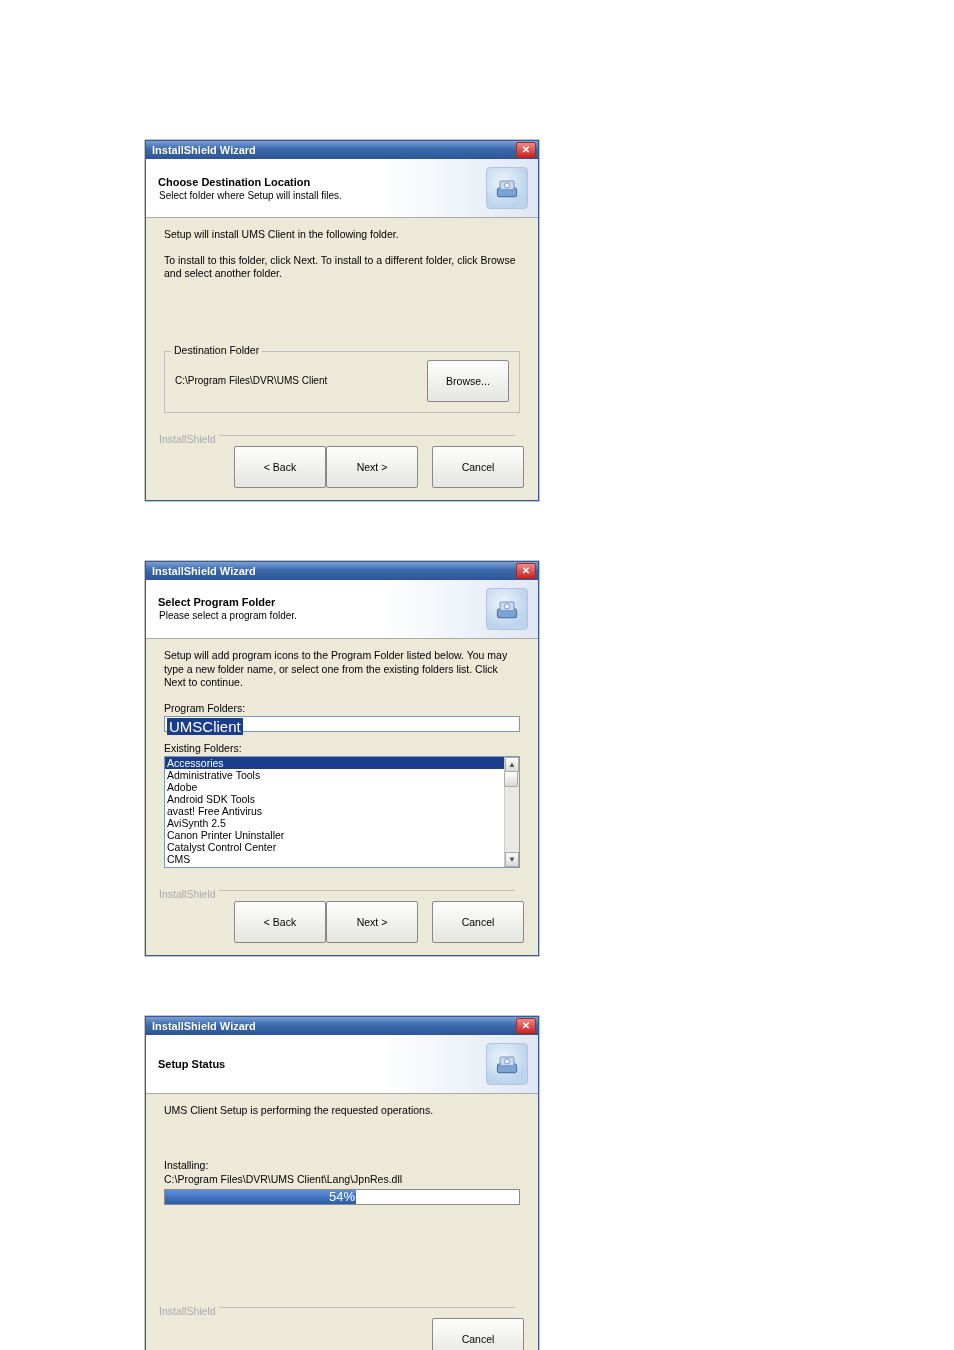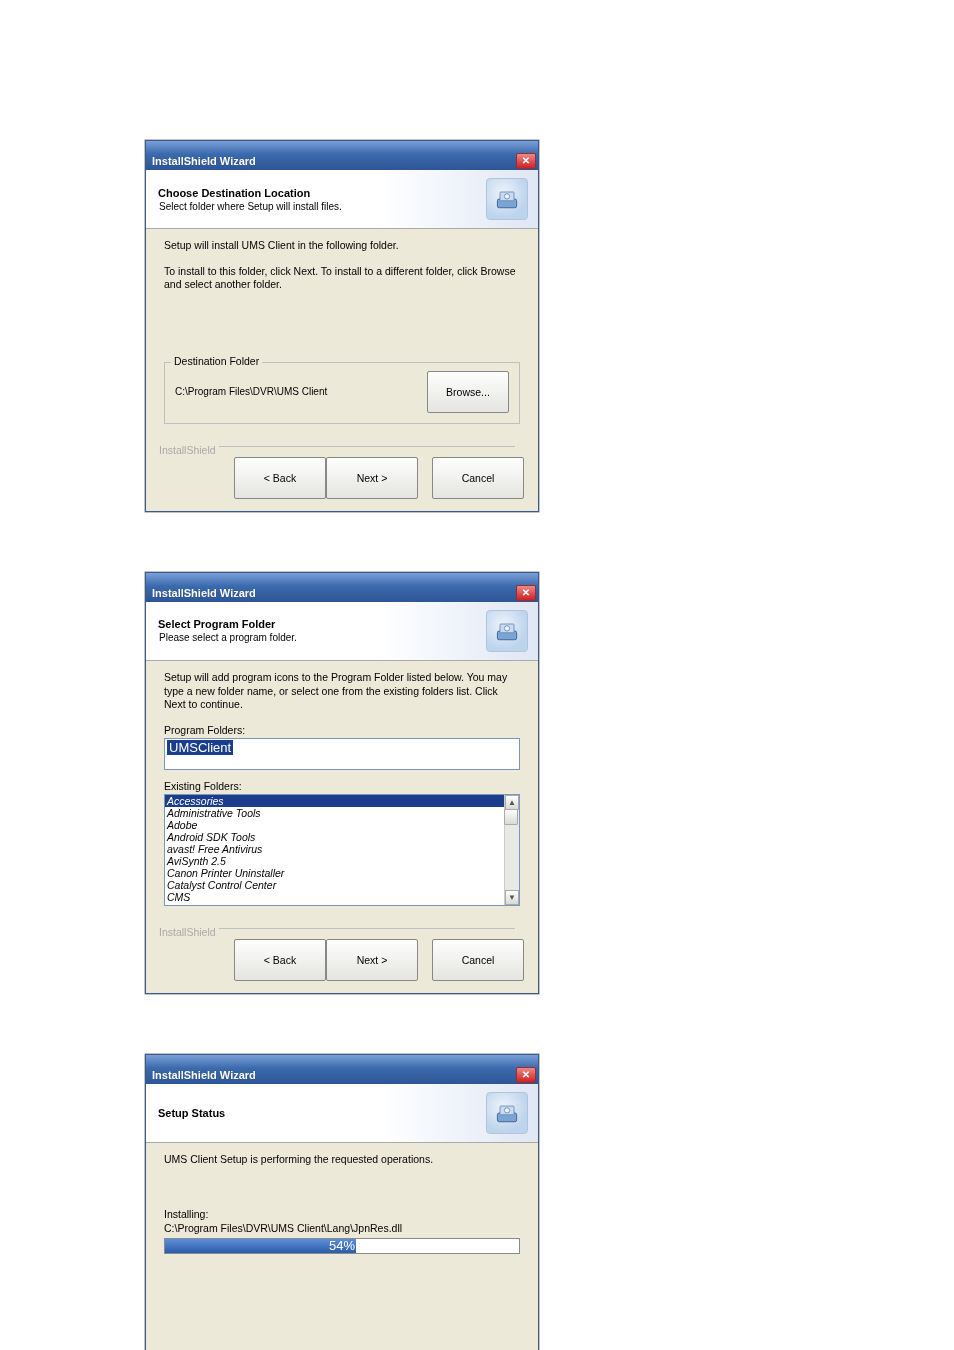--- a/index.html
+++ b/index.html
@@ -21,21 +21,21 @@
     border: 1px solid #3a5a8a;
     background: #ece9d8;
     margin-bottom: 60px;
     box-shadow: 0 0 0 0.5px #888;
   }
   .titlebar {
     height: 18px;
     background: linear-gradient(to bottom, #7aa0d8 0%, #3b6aad 45%, #2d5596 100%);
     display: flex;
     align-items: center;
-    padding: 11px 2px 0 6px;
+    padding: 0 2px 0 6px;
     justify-content: space-between;
   }
   .titlebar-text {
     color: #fff;
     font-weight: bold;
     font-size: 11px;
     text-shadow: 0 0 1px rgba(0,0,0,0.3);
   }
   .title-controls { display:flex; gap:2px; }
   .title-btn {
@@ -127,40 +127,40 @@
   }
   .footer-btns .btn { min-width:70px; margin-left:12px; }
   .footer-btns .btn.adjacent { margin-left:0; border-left:1px solid #888;}
   .footer-btns .spaced { margin-left:14px;}
   
   
   .label { font-size:10.5px; margin: 2px 0 2px 0; }
   .input {
     border:1px solid #7a98bd;
     background:#fff;
-    font-size:13px;
+    font-size:15px;
     padding:1px 2px;
     width:100%;
     box-sizing:border-box;
-    height:32px;
+    height:16px;
   }
   .input .selected {
     background:#1a3e8c;
     color:#fff;
     padding:0 2px;
   }
   .listbox {
     border:1px solid #7a98bd;
     background:#fff;
     height:110px;
     overflow:hidden;
     position:relative;
     margin-top:2px;
   }
-  .listbox-items { font-size:10.5px;font-style:italic; }
+  .listbox-items { font-size:10.5px; }
   .listbox-items div { padding:0 2px; line-height:12px; }
   .listbox-items .hl {
     background:#1a3e8c;
     color:#fff;
   }
   .list-scroll {
     position:absolute;
     right:0; top:0; bottom:0;
     width:14px;
     background:#e8e8e4;

